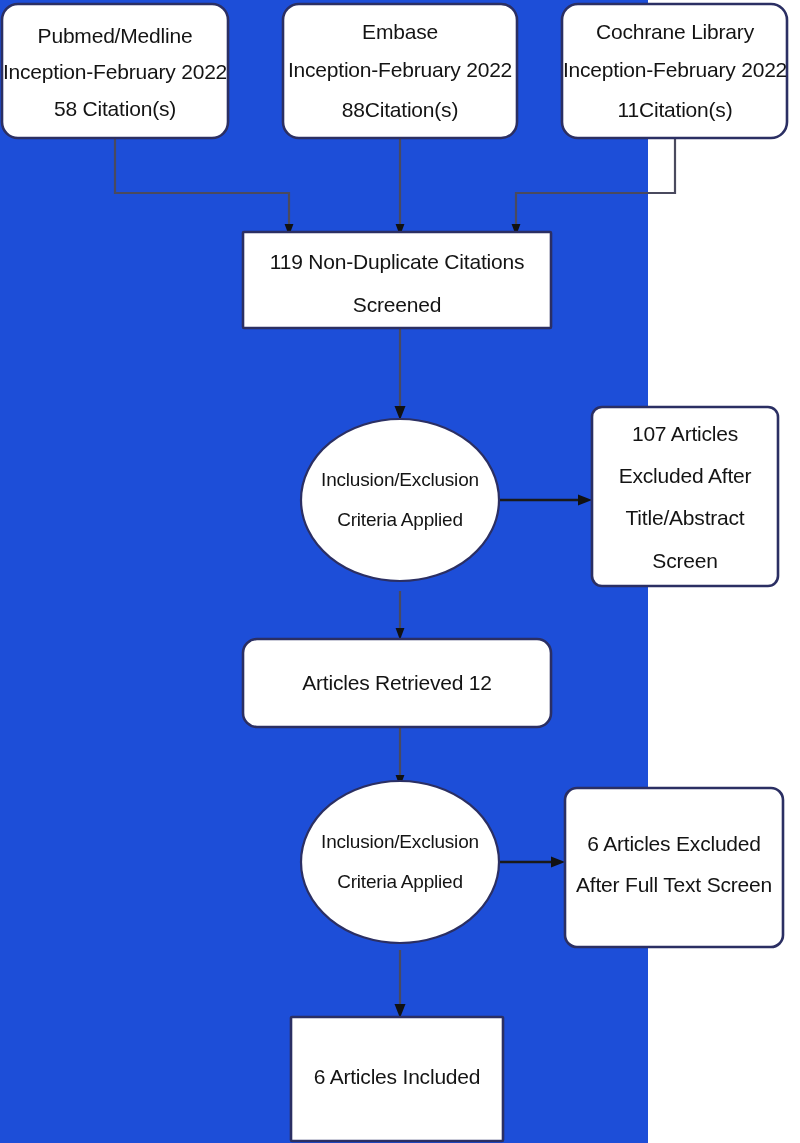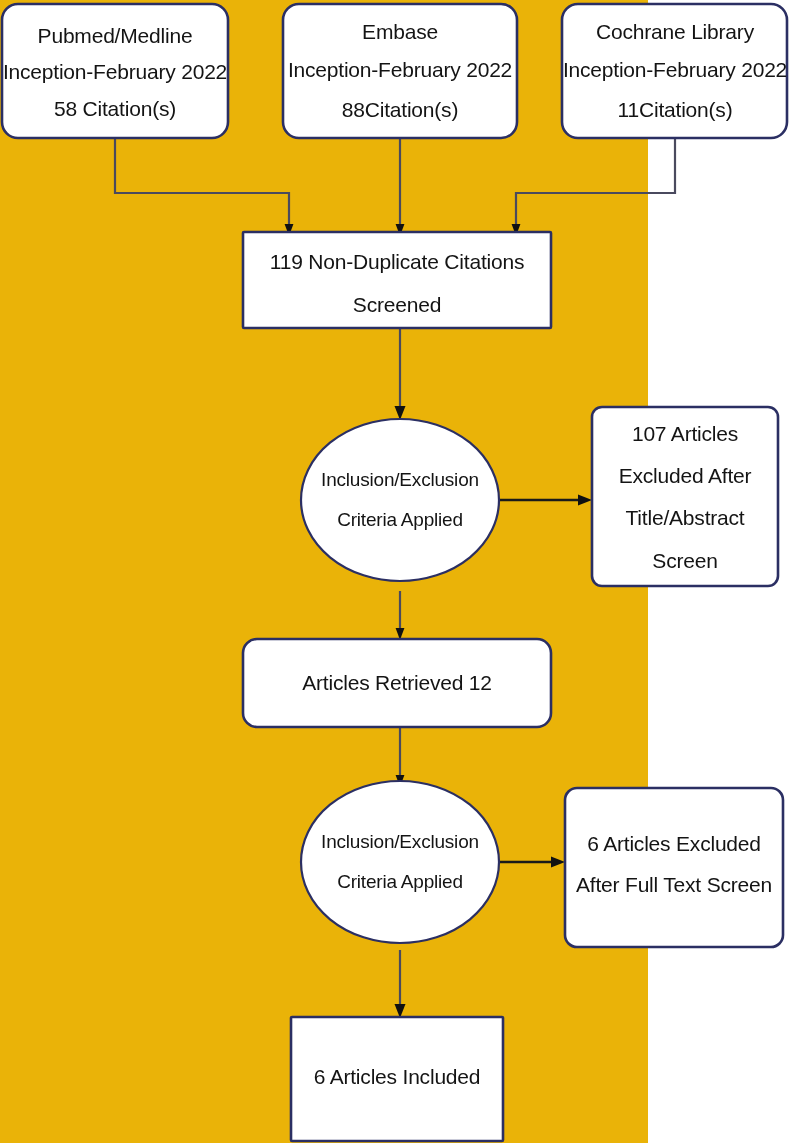--- a/index.html
+++ b/index.html
@@ -10,21 +10,21 @@
   body {
     width: 800px;
     height: 1143px;
     font-family: "Liberation Sans", sans-serif;
     overflow: hidden;
   }
   #flow-root {
     position: relative;
     width: 648px;
     height: 1143px;
-    background: #eab308;
+    background: #1d4ed8;
   }
   svg#flow-svg {
     display: block;
     width: 800px;
     height: 1143px;
   }
   .node-shape {
     fill: #ffffff;
     stroke: #2b2f63;
     stroke-width: 2.6;

